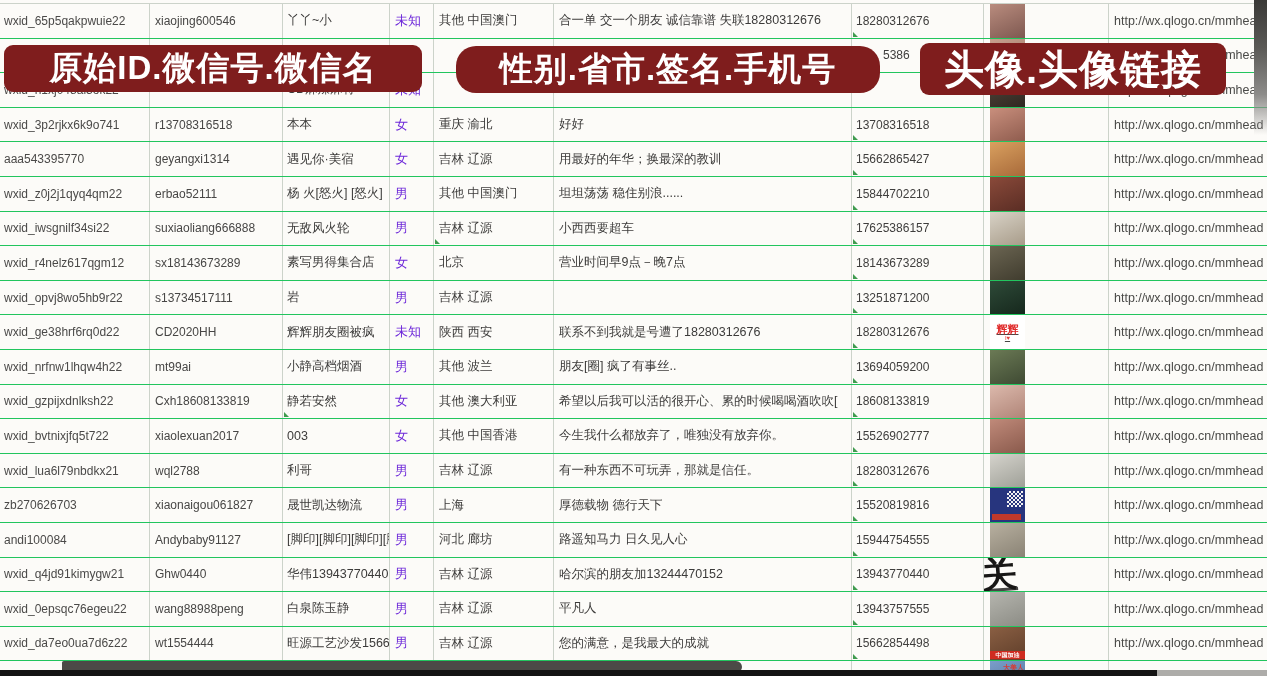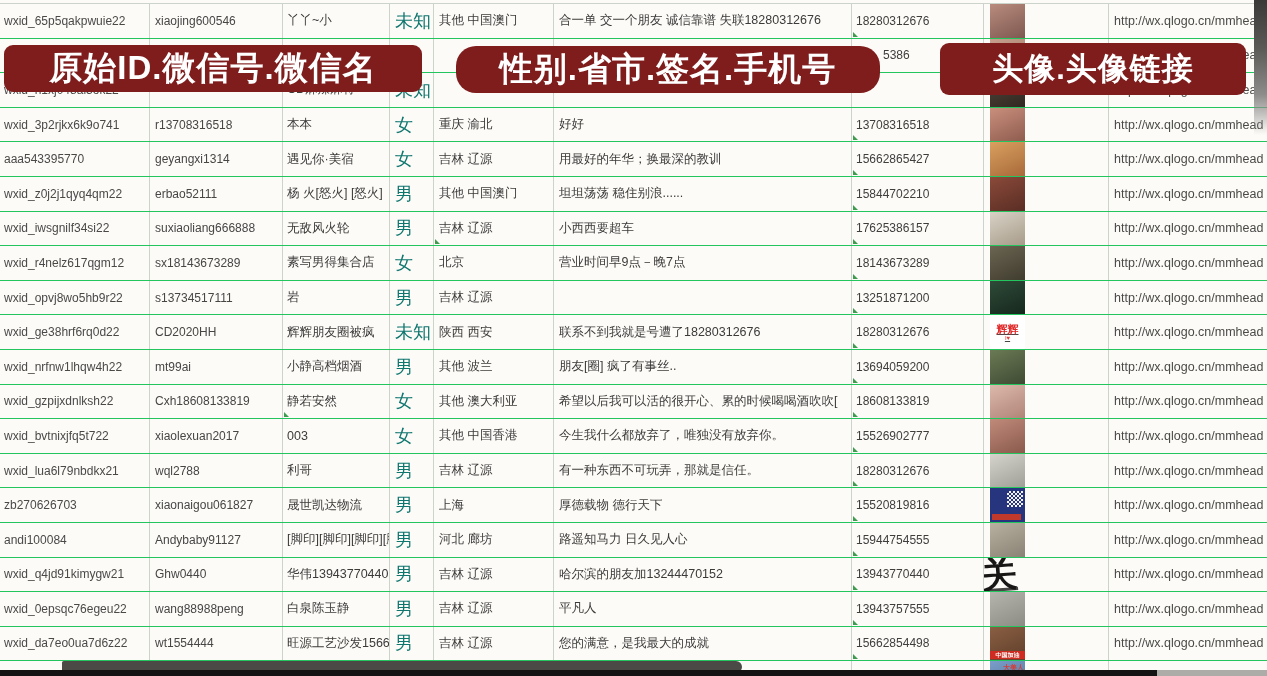--- a/index.html
+++ b/index.html
@@ -9,21 +9,21 @@
   }
   .rows{position:absolute;left:0;top:3px;border-top:1px solid #ccd3ca;}
   .row{display:flex;height:34.6px;border-bottom:1px solid #22c55e;box-sizing:border-box;background:transparent;}
   .cell{
     box-sizing:border-box;border-right:1px solid #ccd3ca;display:flex;align-items:center;
     padding:0 0 0 4px;overflow:hidden;white-space:nowrap;font-size:12px;color:#474645;position:relative;
   }
   .c-wxid{width:150px;color:#4a4948;}
   .c-account{width:133px;padding-left:5px;text-align:center;}
   .c-nickname{width:107px;font-size:12.5px;color:#3c3b3a;}
-  .c-gender{width:44px;padding-left:5px;font-size:18px;color:#0f766e;}
+  .c-gender{width:44px;padding-left:5px;font-size:13px;color:#6d28d9;}
   .c-region{width:120px;padding-left:5px;font-size:12.5px;color:#3c3b3a;}
   .c-signature{width:298px;padding-left:5px;font-size:12.5px;color:#3c3b3a;}
   .c-phone{width:132px;padding-left:4px;color:#3f3e3d;}
   .c-avatar{width:125px;text-decoration:underline;}
   .c-url{width:158px;border-right:none;padding-left:5px;font-size:12.5px;color:#4a4a48;}
   .marker{position:absolute;left:1px;bottom:1px;width:0;height:0;
     border-bottom:5px solid #3f9b4f;border-right:5px solid transparent;}
   .avatar{position:relative;width:35px;height:100%;margin-left:2px;flex:none;overflow:hidden;background:#d8d2c8;}
   .avatar-text{background:#fff !important;display:flex;flex-direction:column;align-items:center;justify-content:center;}
   .avatar-text .av-label{font-weight:bold;font-size:11px;line-height:12px;}
@@ -37,21 +37,21 @@
   .avatar-logo{background:#27357e !important;}
   .avatar-logo::after{content:"";position:absolute;right:2px;top:3px;width:16px;height:16px;
     background:repeating-conic-gradient(#f2f2f2 0 25%, #27357e 0 50%);background-size:4px 4px;}
   .avatar-logo::before{content:"";position:absolute;left:2px;bottom:2px;width:29px;height:6px;background:#c0392b;}
   .banner{
     position:absolute;background:#7f1d1d;color:#fff;font-weight:bold;display:flex;align-items:center;
     justify-content:center;border-radius:9px;letter-spacing:1px;white-space:nowrap;z-index:5;
   }
   .banner-1{left:4px;top:45px;width:418px;height:47px;font-size:33px;}
   .banner-2{left:456px;top:46px;width:424px;height:47px;font-size:33px;border-radius:20px;}
-  .banner-3{left:940px;top:43px;width:306px;height:52px;font-size:31px;}
+  .banner-3{left:920px;top:43px;width:306px;height:52px;font-size:40px;}
   .edge-strip{position:absolute;right:0;top:0;width:13px;height:135px;z-index:6;
     background:linear-gradient(#3a3937 0%,#5a5956 35%,#8d8c8a 70%,rgba(160,160,158,0) 100%);}
   .bottom-gray{position:absolute;left:62px;top:661px;width:680px;height:12px;background:#4c4a47;
     border-radius:3px 10px 10px 3px;z-index:6;}
   .bottom-black{position:absolute;left:0;top:670px;width:1157px;height:6px;background:#141414;z-index:7;}
   .bottom-fade{position:absolute;left:1157px;top:670px;width:110px;height:6px;background:#adaca9;z-index:7;}
 </style>
 </head>
 <body>
 

